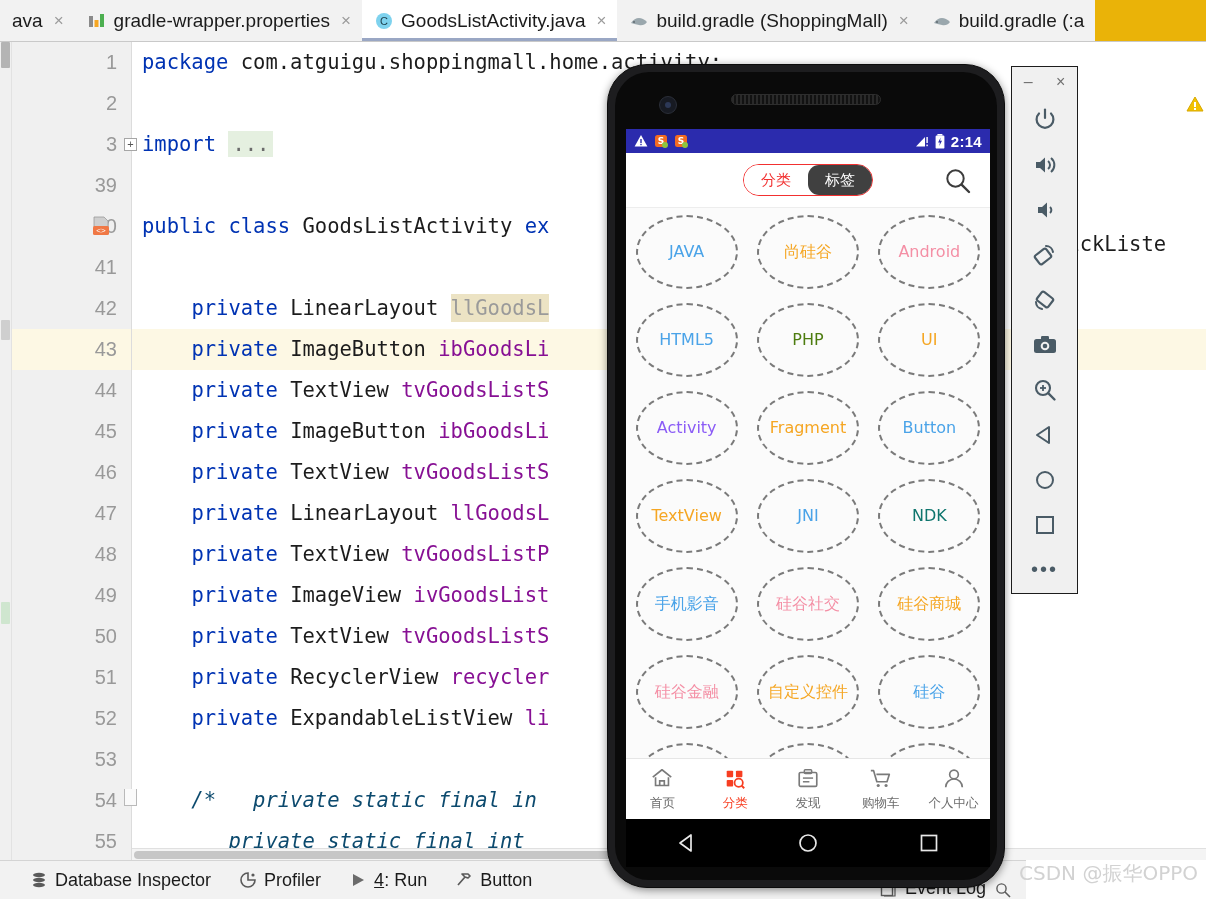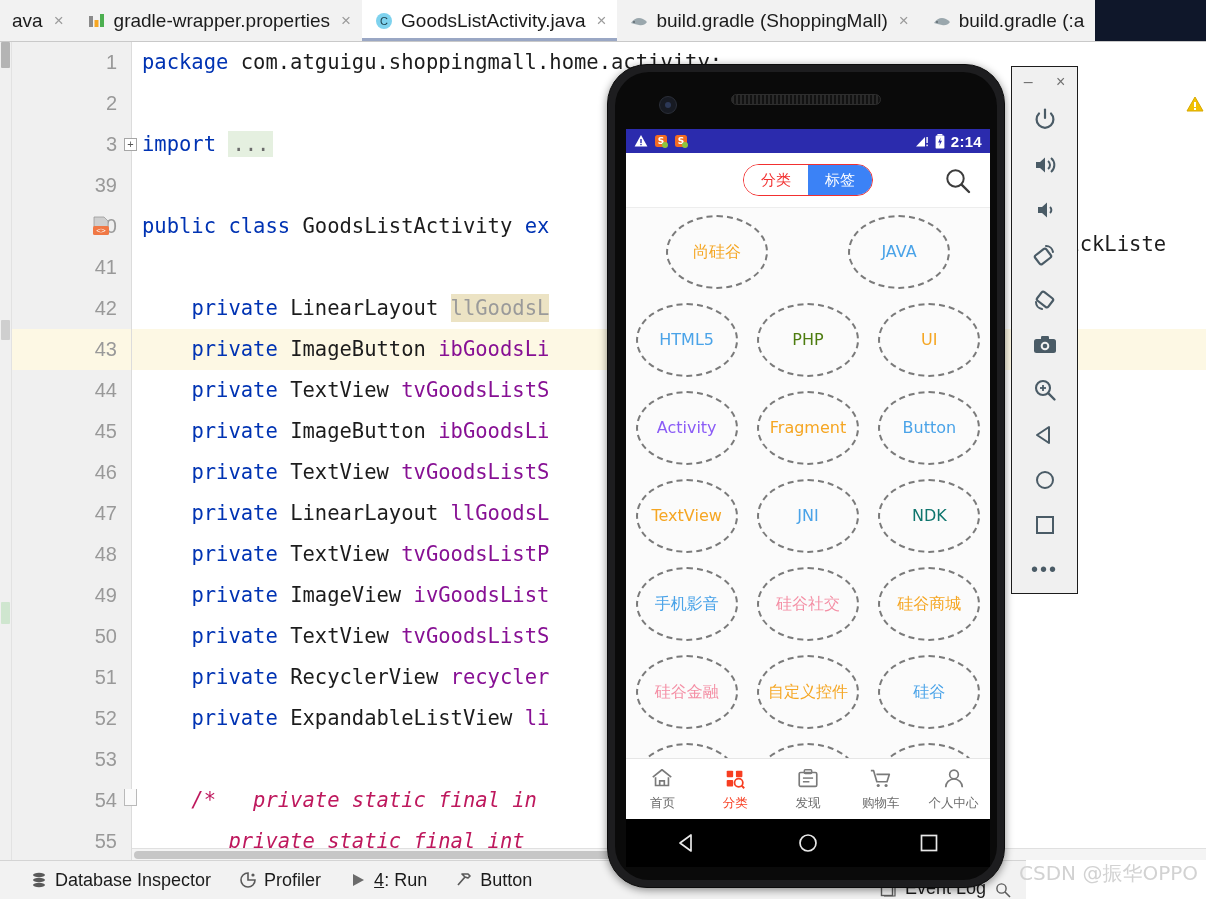--- a/index.html
+++ b/index.html
@@ -7,21 +7,21 @@
     width: 1206px; height: 899px;
     overflow: hidden;
     background: #ffffff;
     font-family: "Liberation Sans", sans-serif;
   }
   #root { position: relative; width: 1206px; height: 899px; }
 
   
   .tabbar {
     position: absolute; left: 0; top: 0; width: 1206px; height: 42px;
-    background: #0f172a;
+    background: #eab308;
     border-bottom: 1px solid #c9c9c9;
     display: flex; align-items: stretch;
     overflow: hidden;
   }
   .tab {
     display: flex; align-items: center; gap: 7px;
     padding: 0 11px 0 12px;
     font-size: 19px; color: #1b1b1b;
     white-space: nowrap;
     position: relative;
@@ -67,21 +67,21 @@
     line-height: 41px; font-size: 20px; color: #999999;
     font-family: "Liberation Sans", sans-serif;
   }
   .codeline {
     position: absolute; left: 10px; top: 0; height: 41px; line-height: 41px;
     font-family: "DejaVu Sans Mono", monospace;
     font-size: 20.5px; white-space: pre; color: #1c1c1c;
   }
   .kw { color: #0033b3; }
   .id { color: #871094; }
-  .cmt { color: #be185d; font-style: italic; }
+  .cmt { color: #0c4a6e; font-style: italic; }
   .hl-ident { background: #ece3c4; color: #9a9a9a; padding: 2px 0; }
   .importdots { background: #e5f0e0; padding: 1px 4px; color: #6b6b6b; }
 
   .foldplus {
     position: absolute; width: 13px; height: 13px; border: 1px solid #a6a6a6;
     background: #fff; font-size: 11px; line-height: 11px; text-align: center;
     color: #555; font-family: "Liberation Sans", sans-serif;
   }
   .foldminus {
     position: absolute; width: 13px; height: 17px; border: 1px solid #b9b9b9;
@@ -170,21 +170,21 @@
   }
   .segment {
     display: flex; border: 1.5px solid #f23030; border-radius: 19px;
     overflow: hidden; height: 32px;
   }
   .seg {
     display: flex; align-items: center; justify-content: center;
     width: 64px; font-size: 15px; font-family: "DejaVu Sans", sans-serif;
   }
   .seg.inactive { background: #fff; color: #f23030; }
-  .seg.active { background: #3b82f6; color: #fff; }
+  .seg.active { background: #404040; color: #fff; border-radius: 11px; }
   .hdr-search { position: absolute; right: 18px; top: 14px; }
 
   .tag-grid {
     position: absolute; left: 0; right: 0; top: 79px; bottom: 61px;
     background: #fbfbfb; overflow: hidden;
   }
   .tag-row { display: flex; height: 88px; }
   .tag-cell {
     flex: 1; display: flex; align-items: center; justify-content: center;
   }
@@ -529,24 +529,27 @@
           </div>
           <svg class="hdr-search" width="28" height="28" viewBox="0 0 28 28">
             <circle cx="11.5" cy="11.5" r="8.2" fill="none" stroke="#3c3c3c" stroke-width="2"></circle>
             <line x1="17.6" y1="17.6" x2="25" y2="25" stroke="#3c3c3c" stroke-width="2.4" stroke-linecap="round"></line>
           </svg>
         </div>
 
         <div class="tag-grid" id="taggrid">
             <div class="tag-row">
               <div class="tag-cell">
+                <div class="bubble" style="color: rgb(74, 163, 232);">JAVA</div>
+              </div>
+              <div class="tag-cell">
                 <div class="bubble" style="color: rgb(245, 166, 35);">尚硅谷</div>
               </div>
               <div class="tag-cell">
-                <div class="bubble" style="color: rgb(74, 163, 232);">JAVA</div>
+                <div class="bubble" style="color: rgb(244, 143, 165);">Android</div>
               </div>
             </div>
             <div class="tag-row">
               <div class="tag-cell">
                 <div class="bubble" style="color: rgb(74, 163, 232);">HTML5</div>
               </div>
               <div class="tag-cell">
                 <div class="bubble" style="color: #4d7c0f;">PHP</div>
               </div>
               <div class="tag-cell">

